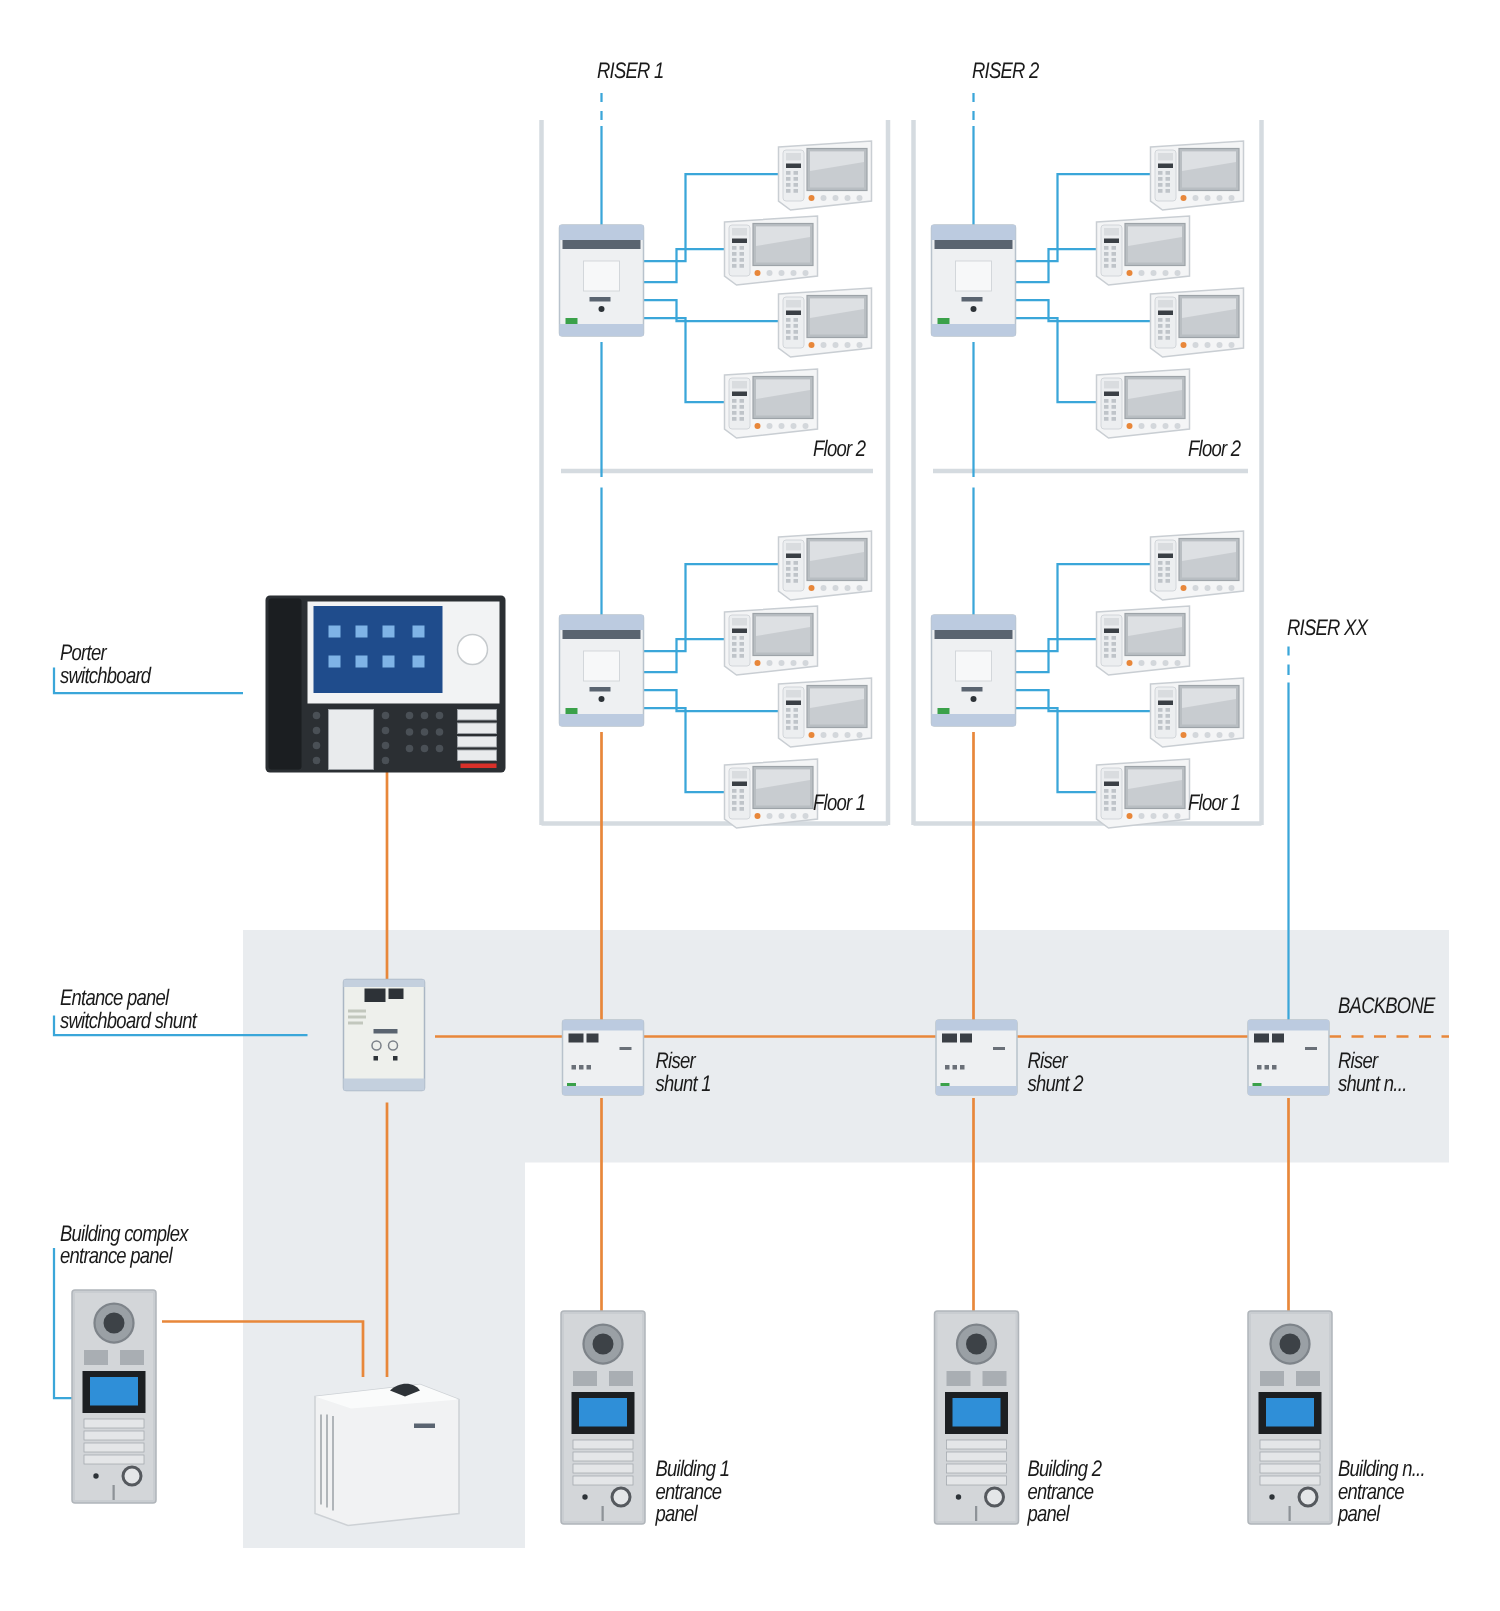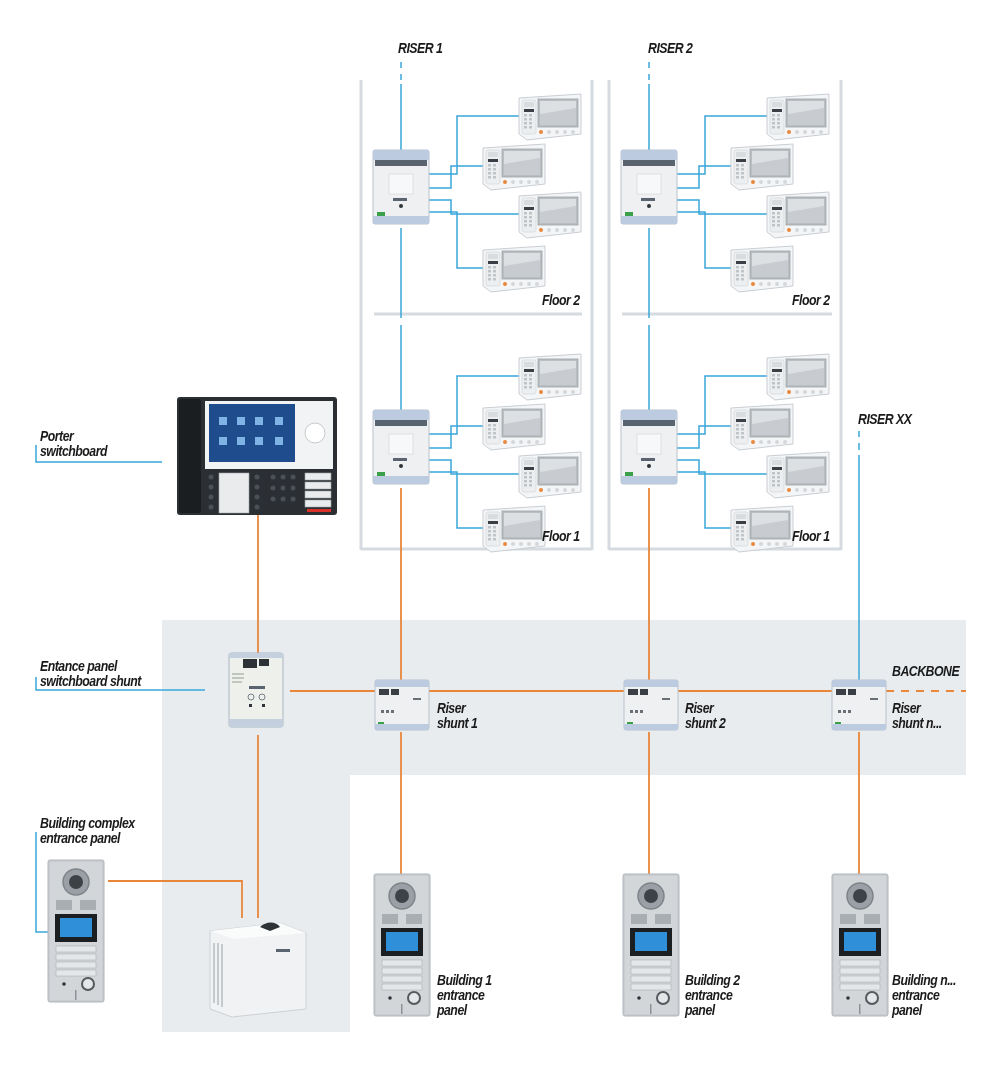--- a/index.html
+++ b/index.html
@@ -1,18 +1,18 @@
 <!DOCTYPE html>
 <html><head>
 <meta charset="utf-8">
 <style>
   html, body { margin: 0; padding: 0; background: #ffffff; }
   body { width: 1000px; height: 1074px; position: relative; overflow: hidden;
          font-family: "Liberation Sans", sans-serif; }
-  #stage { position: absolute; left: 0; top: 0; width: 1000px; height: 802px; font-weight: bold; }
+  #stage { position: absolute; left: 0; top: 0; width: 1000px; height: 802px; }
   .lbl { position: absolute; font-family: "Liberation Sans", sans-serif; font-style: italic;
          font-size: 15px; line-height: 15px; color: #1a1a1a; letter-spacing: -0.6px;
          transform: scaleX(0.82); transform-origin: left top; white-space: nowrap; }
   .lbl span { display: block; }
 </style>
 </head>
 <body>
 
 <div id="stage">
 <svg width="1000" height="1074" viewBox="0 0 1000 1074" xmlns="http://www.w3.org/2000/svg">

